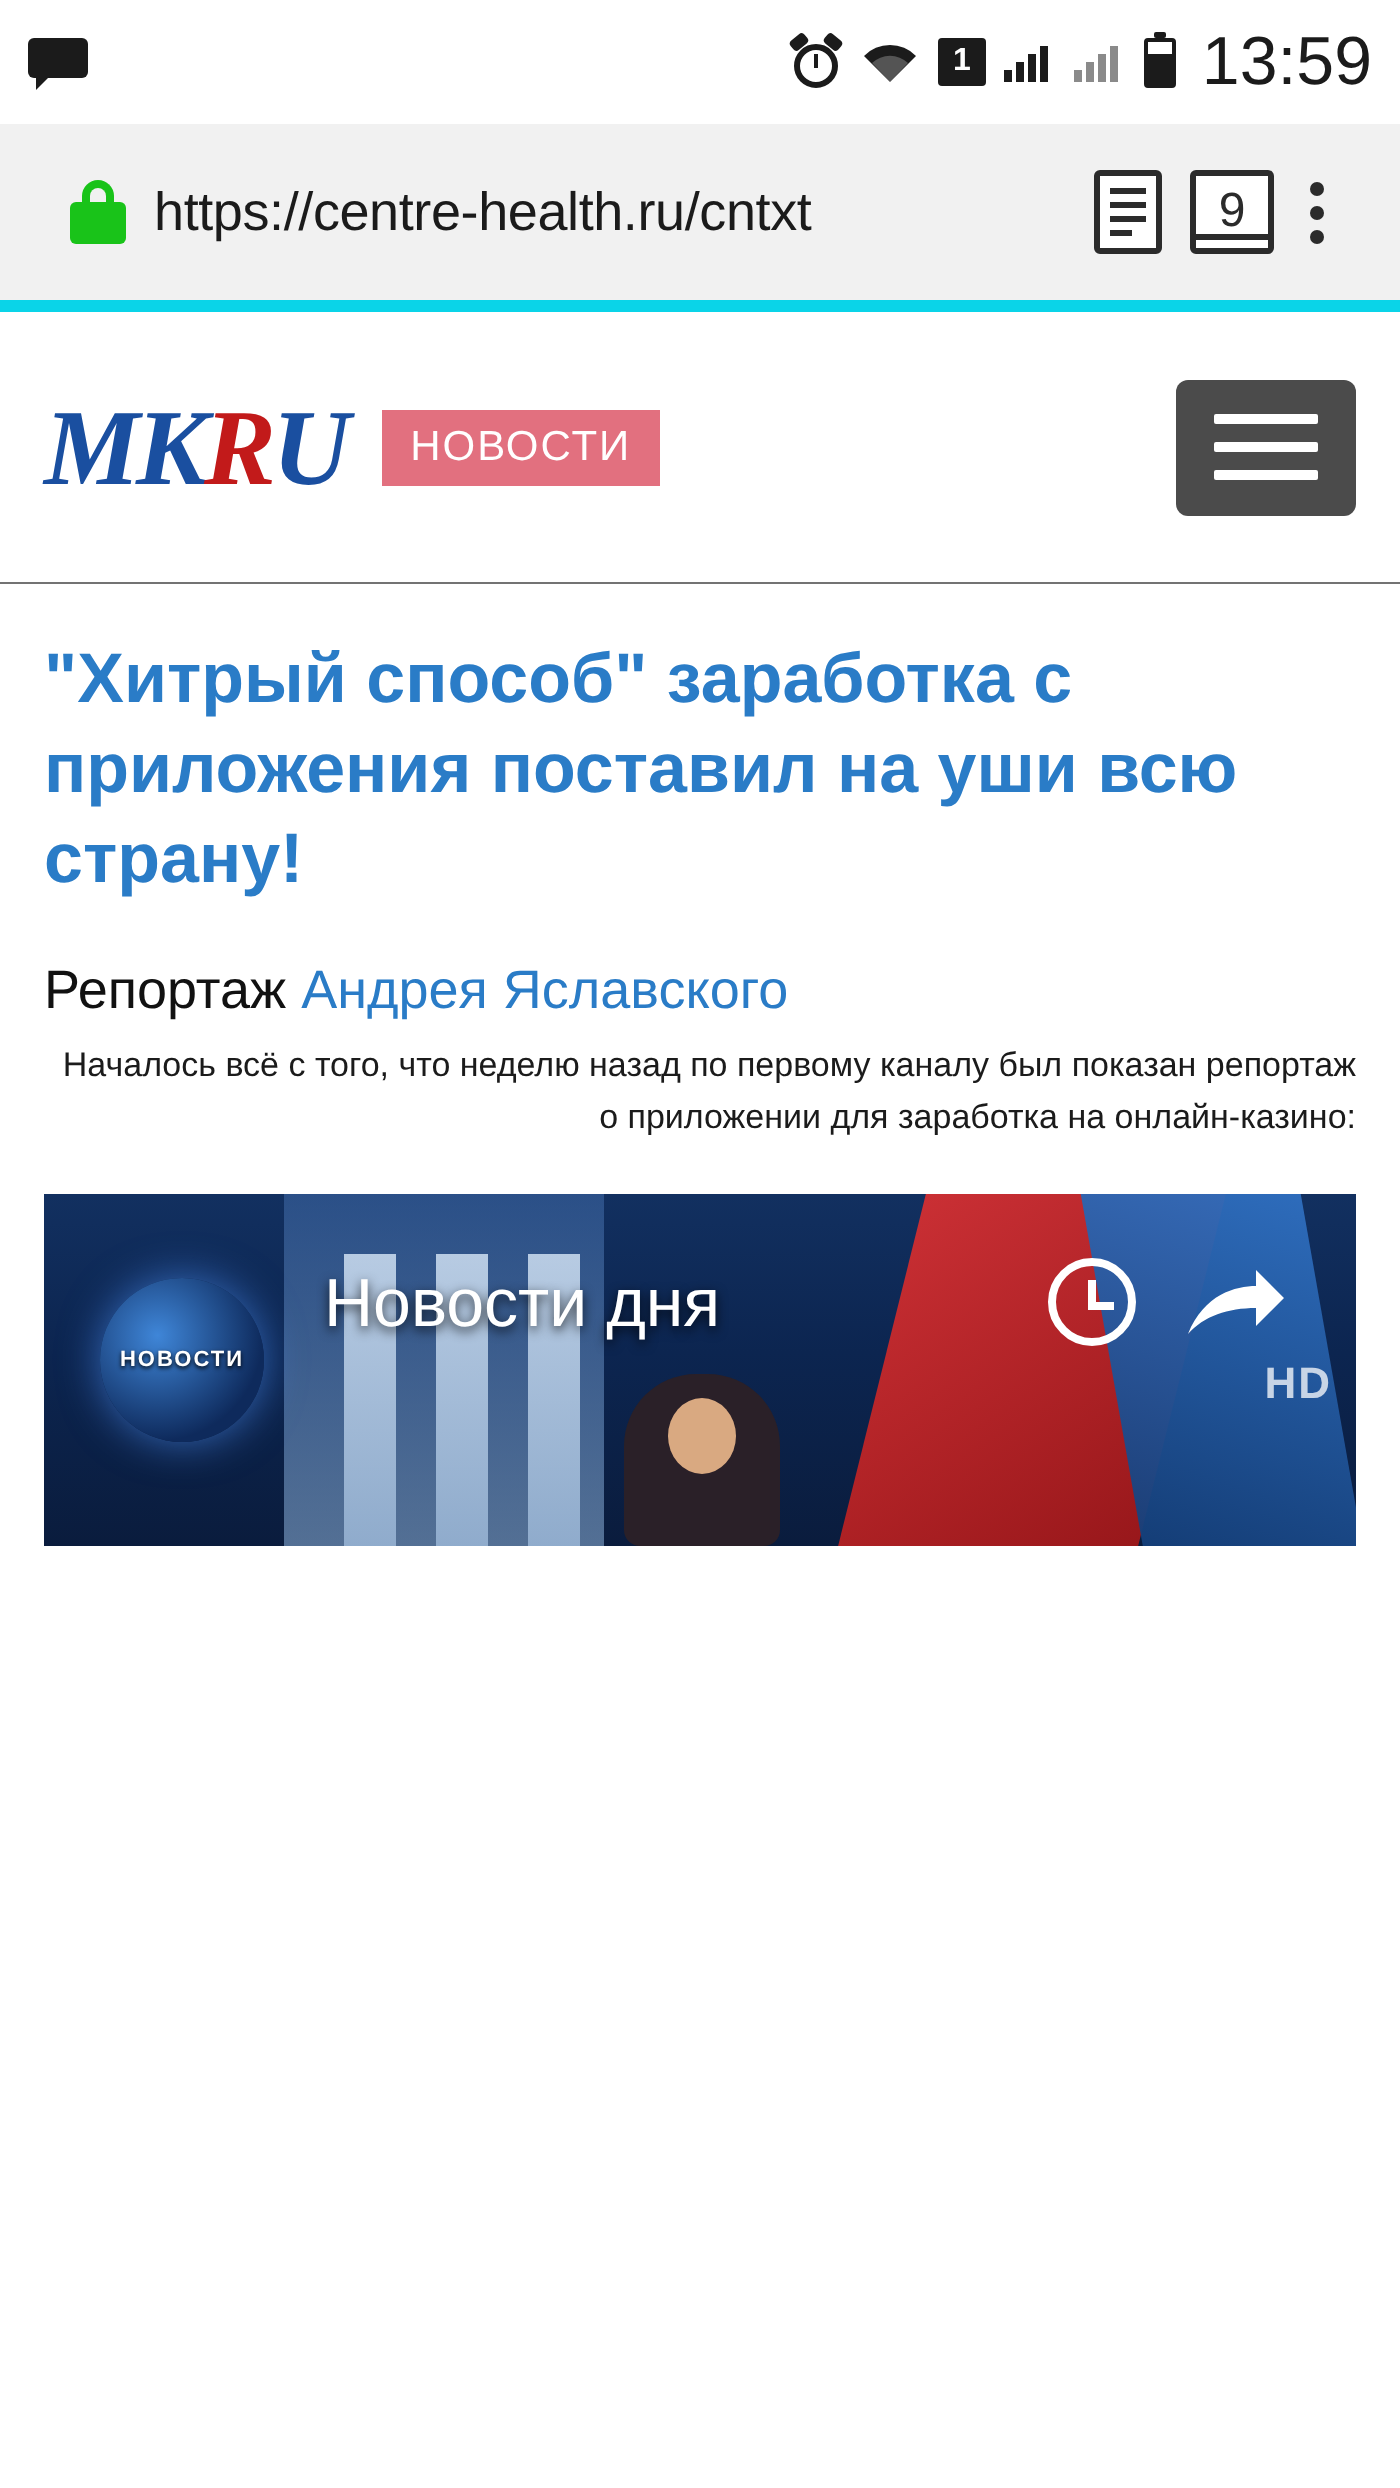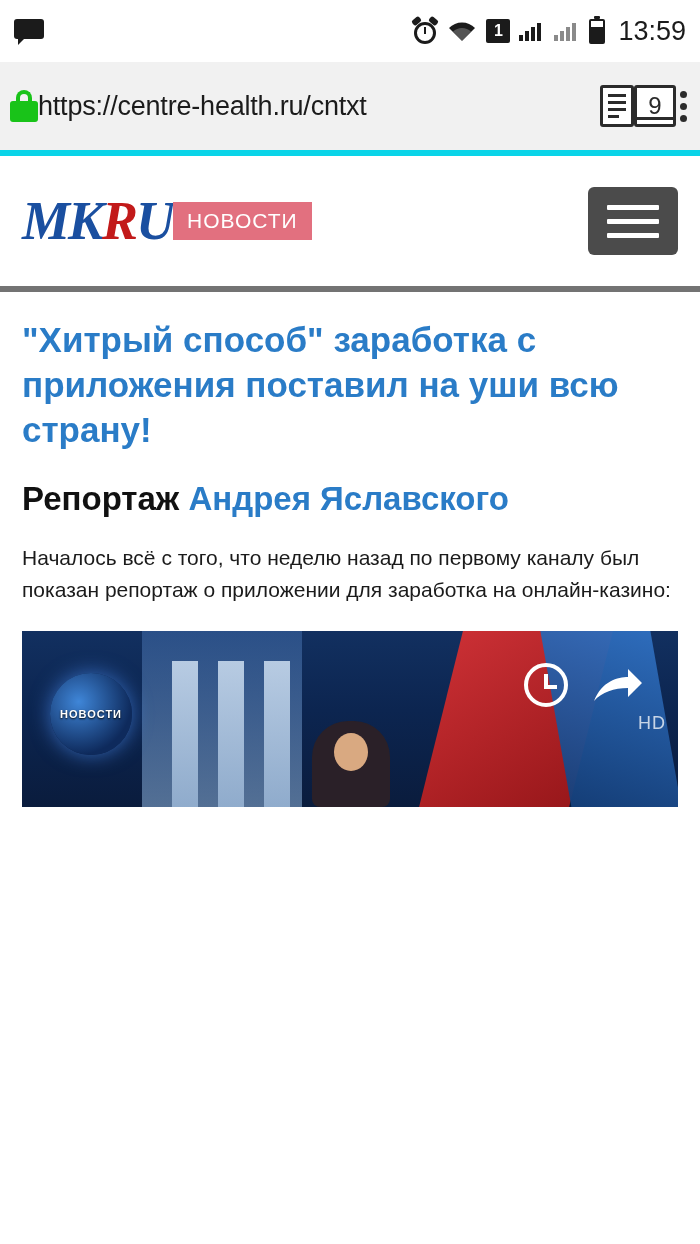--- a/index.html
+++ b/index.html
@@ -96,34 +96,35 @@
   }
   .icon-battery::before {
     content: "";
     position: absolute;
     top: -5px; left: 3px;
     width: 6px; height: 3px;
     background: #1b1b1b;
     border-radius: 1px;
   }
   .clock {
-    font-size: 27px;
+    font-size: 34px;
     color: #1b1b1b;
     font-weight: 500;
     letter-spacing: 0px;
     margin-left: 4px;
   }
 
   
   .omnibox {
     height: 88px;
     background: #f1f1f1;
     display: flex;
     align-items: center;
-    padding: 0 10px;
+    padding: 0 35px;
+    gap: 14px;
   }
   .lock-icon {
     width: 28px; height: 32px;
     position: relative;
     flex: 0 0 auto;
   }
   .lock-icon .body {
     position: absolute; bottom: 0; left: 0;
     width: 28px; height: 21px;
     background: #19c319;
@@ -186,21 +187,22 @@
 
   .progress-line { height: 6px; background: #0ad4e8; }
 
   
   .site-header {
     height: 136px;
     background: #ffffff;
     display: flex;
     align-items: center;
     padding: 0 22px;
-    border-bottom: 6px solid #737373;
+    border-bottom: 1px solid #737373;
+    gap: 18px;
   }
   .logo {
     font-family: "Liberation Serif", serif;
     font-size: 54px;
     font-weight: bold;
     font-style: italic;
     letter-spacing: -2px;
     line-height: 1;
     white-space: nowrap;
   }
@@ -237,36 +239,37 @@
     margin-bottom: 28px;
   }
   .subhead {
     color: #a01e12;
     font-size: 31px;
     line-height: 1.35;
     font-weight: bold;
     margin-bottom: 28px;
   }
   .byline {
-    font-size: 33px;
-    font-weight: bold;
+    font-size: 27px;
+    font-weight: normal;
     color: #111;
-    margin-bottom: 24px;
+    margin-bottom: 9px;
   }
   .byline a { color: #2a7cc7; text-decoration: none; }
   .dateline {
     font-size: 23px;
     color: #9a9a9a;
     margin-bottom: 26px;
   }
   .body-text {
-    font-size: 21px;
+    font-size: 17px;
     line-height: 1.5;
     color: #1b1b1b;
     margin-bottom: 26px;
+    text-align: right;
   }
 
   
   .video {
     position: relative;
     width: 656px;
     height: 176px;
     overflow: hidden;
     background: #0b1b3a;
     background: linear-gradient(180deg,#123060 0%, #0c2550 45%, #0a1c3d 100%);
@@ -344,21 +347,21 @@
     width: 11px; height: 4px; background:#fff;
   }
   .video .share {
     position: absolute; right: 34px; top: 34px;
     width: 52px; height: 44px;
   }
   .video .share svg { width: 52px; height: 44px; }
   .video .hd {
     position: absolute; right: 12px; top: 82px;
     color: rgba(255,255,255,.75);
-    font-size: 18px; font-weight: normal;
+    font-size: 22px; font-weight: bold;
     letter-spacing: 1px;
   }
 </style>
 </head>
 <body>
 
 <div class="status-bar">
   <div class="status-left">
     <div class="icon-chat"></div>
   </div>
@@ -443,20 +446,21 @@
     <div class="stage-left"></div>
     <div class="pillar p1"></div>
     <div class="pillar p2"></div>
     <div class="pillar p3"></div>
     <div class="red-swoosh"></div>
     <div class="blue-swoosh"></div>
     <div class="anchor"></div>
     <div class="globe">
       <span>НОВОСТИ</span>
     </div>
+    <div class="vtitle">Новости дня</div>
     <div class="watch-later"></div>
     <div class="share">
       <svg viewBox="0 0 52 44">
         <path d="M2 36 C 10 16, 26 12, 36 12 L36 4 L50 18 L36 32 L36 23 C 22 23, 10 27, 2 36 Z" fill="#ffffff"></path>
       </svg>
     </div>
     <div class="hd">HD</div>
   </div>
 </div>
 

